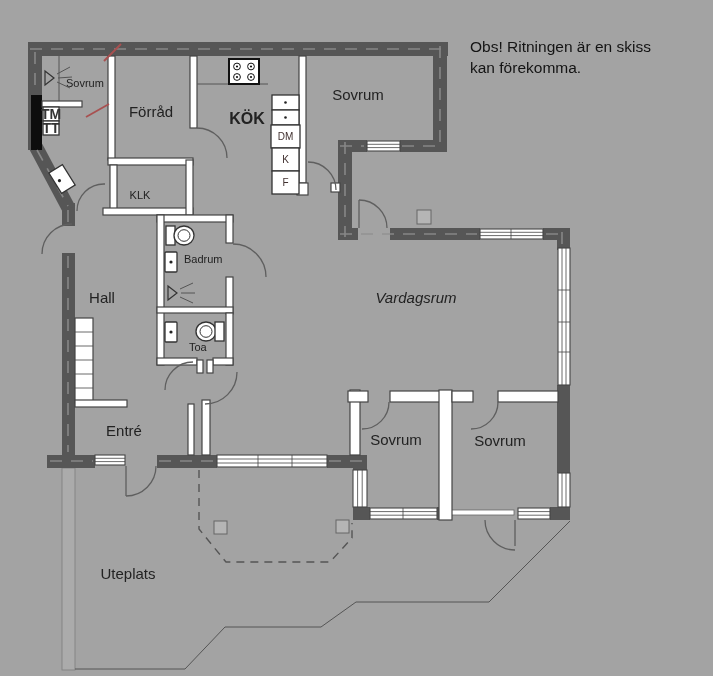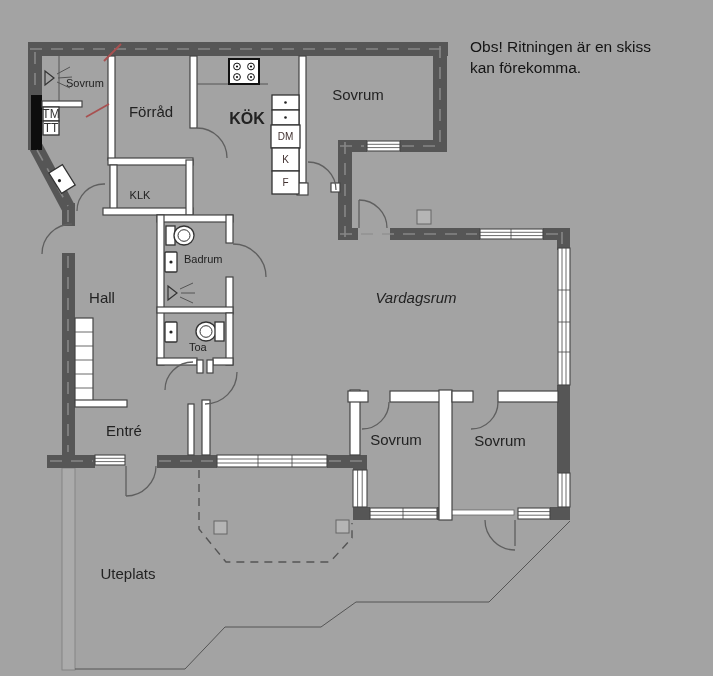--- a/index.html
+++ b/index.html
@@ -18,21 +18,21 @@
   .arc{fill:none;stroke:#5f5f5f;stroke-width:1.3;}
   .leaf{stroke:#5f5f5f;stroke-width:1.3;fill:none;}
   .fix{fill:#fff;stroke:#333;stroke-width:1.3;}
   .thin{stroke:#555;stroke-width:1;fill:none;}
   .lbl{position:absolute;color:var(--text);white-space:nowrap;line-height:1.1;}
   .c{transform:translateX(-50%);}
   .big{font-size:15px;}
   .small{font-size:11px;}
   .box-lbl{position:absolute;display:flex;align-items:center;justify-content:center;
            color:#40302f;font-size:10px;}
-  .tiny{font-size:12px;color:#333;}
+  .tiny{font-size:14px;color:#333;font-weight:bold;}
   .note{position:absolute;left:470px;top:36px;font-size:15.5px;color:#141414;line-height:21px;}
 </style>
 </head>
 <body>
 
 <div class="stage">
 
 <svg class="plan-svg" width="713" height="697" viewBox="0 0 713 697">
 
   <g>

